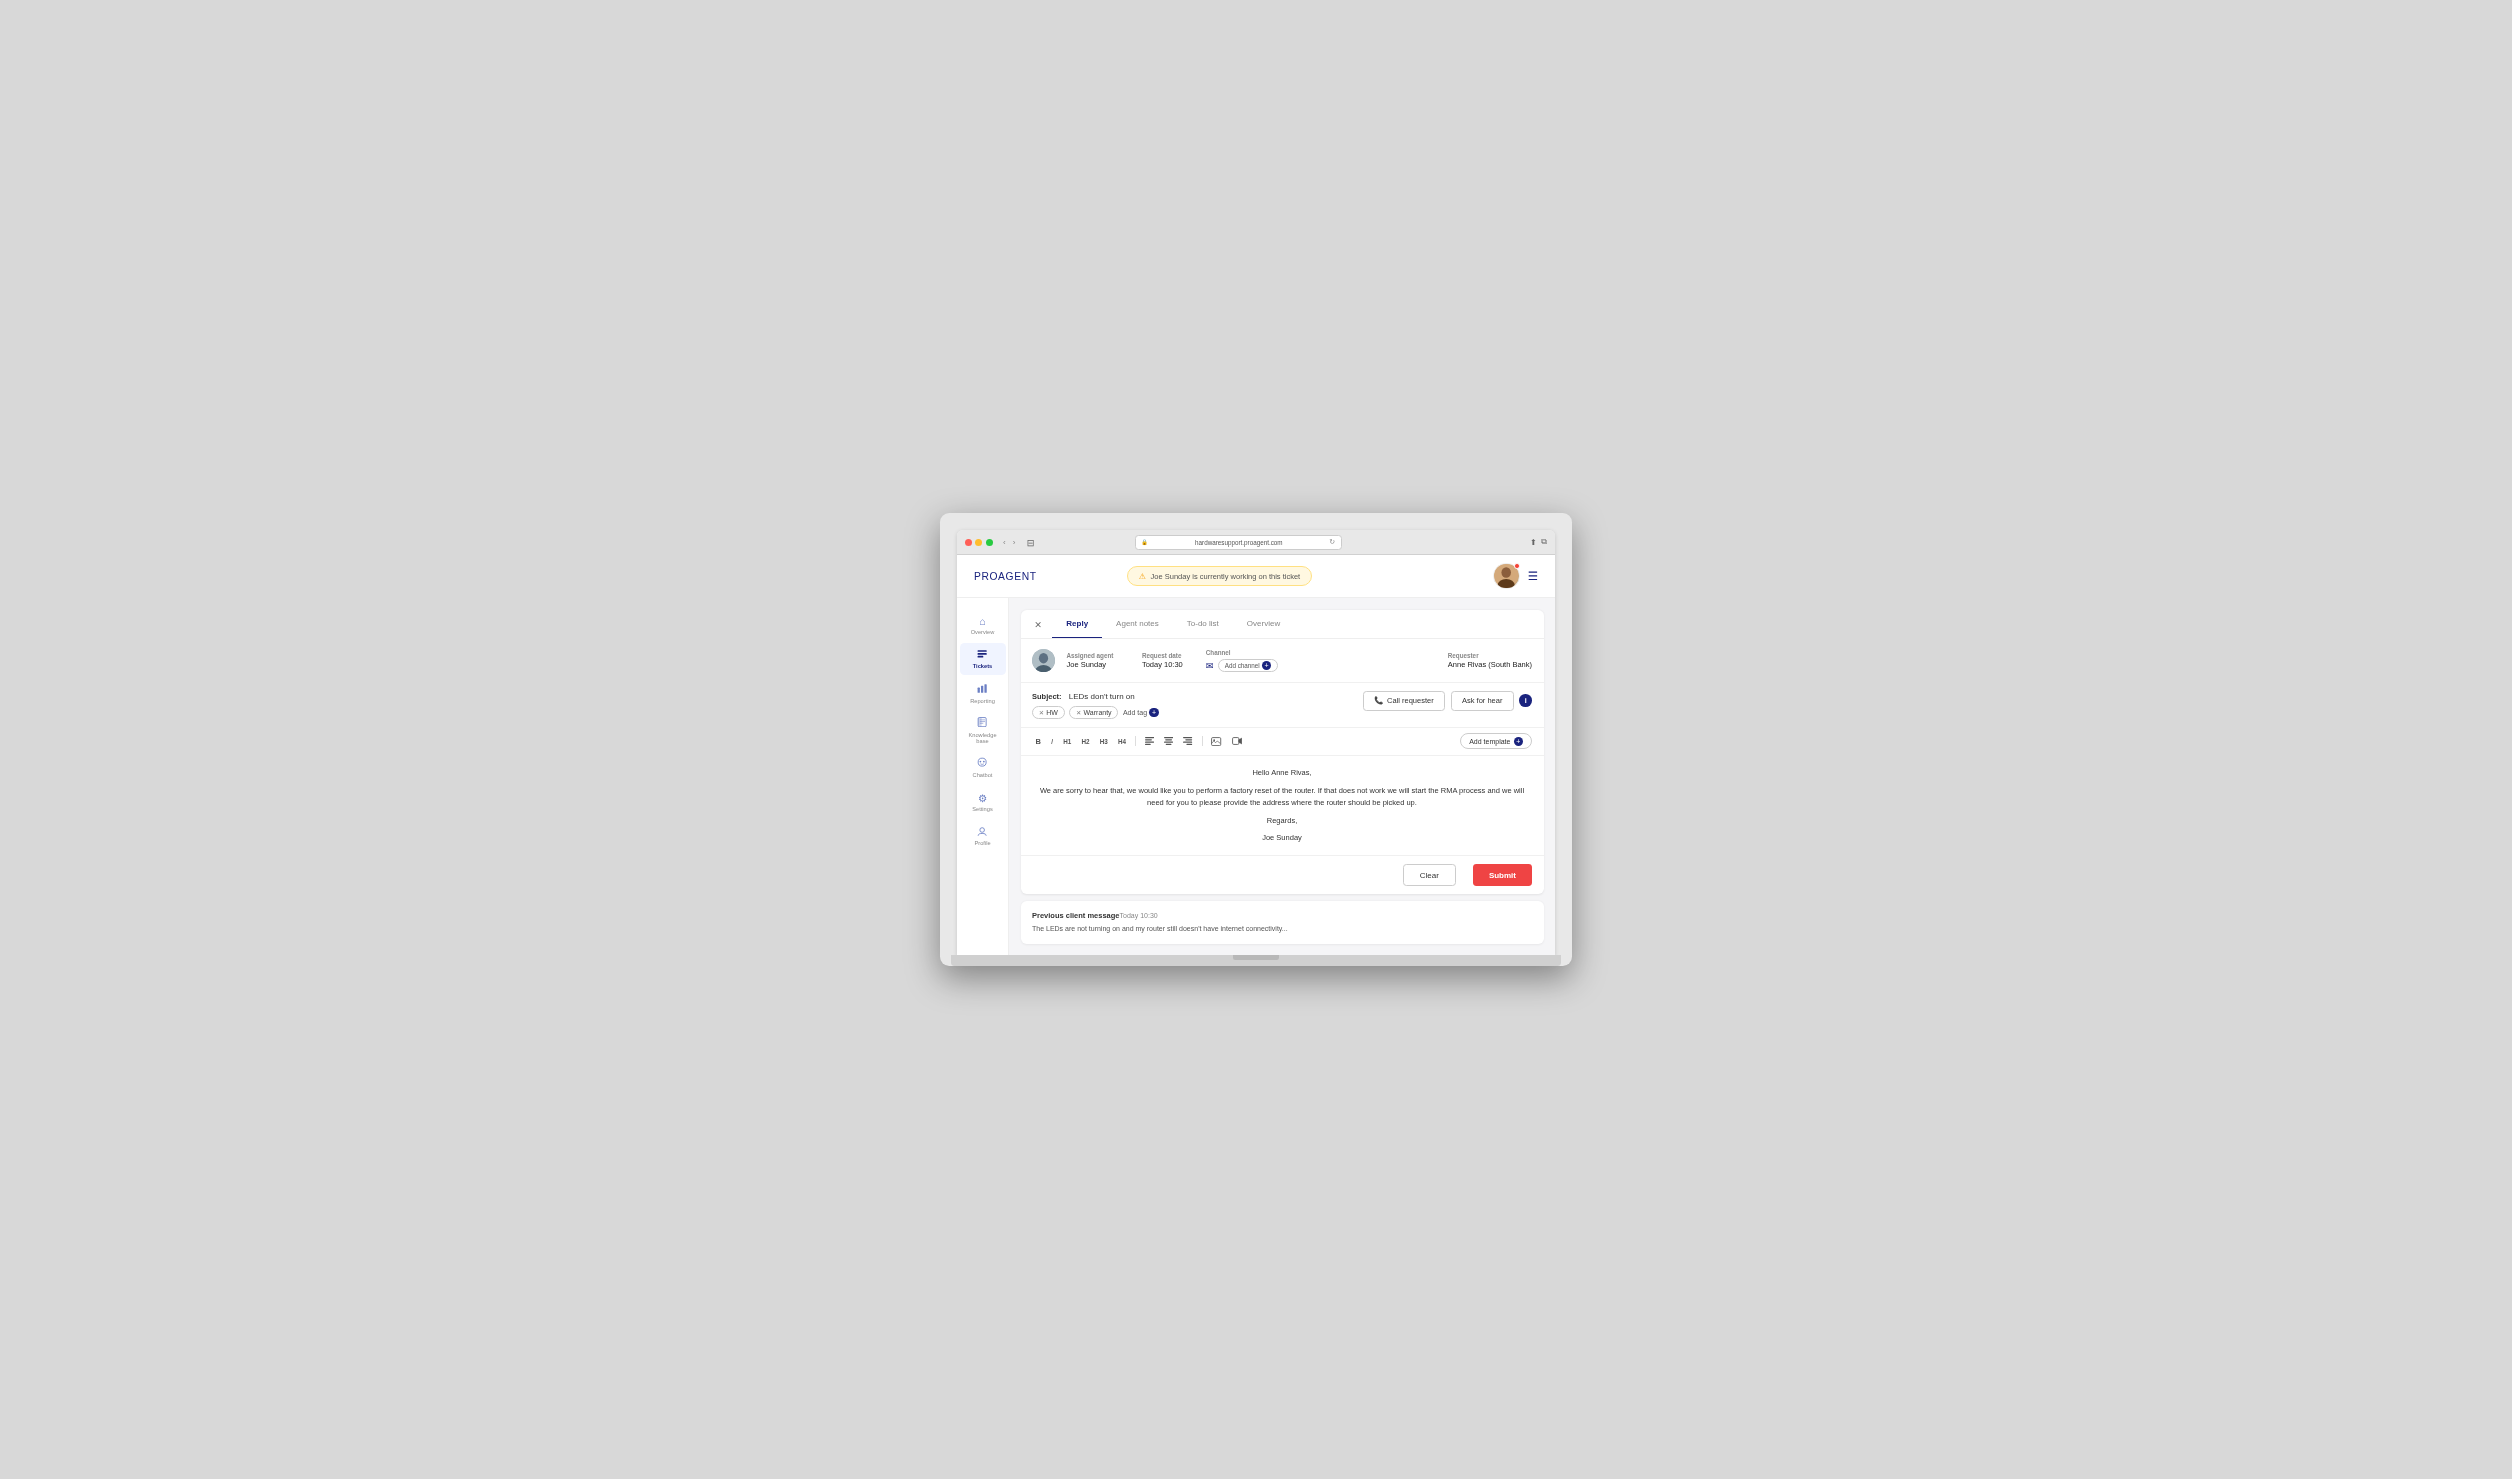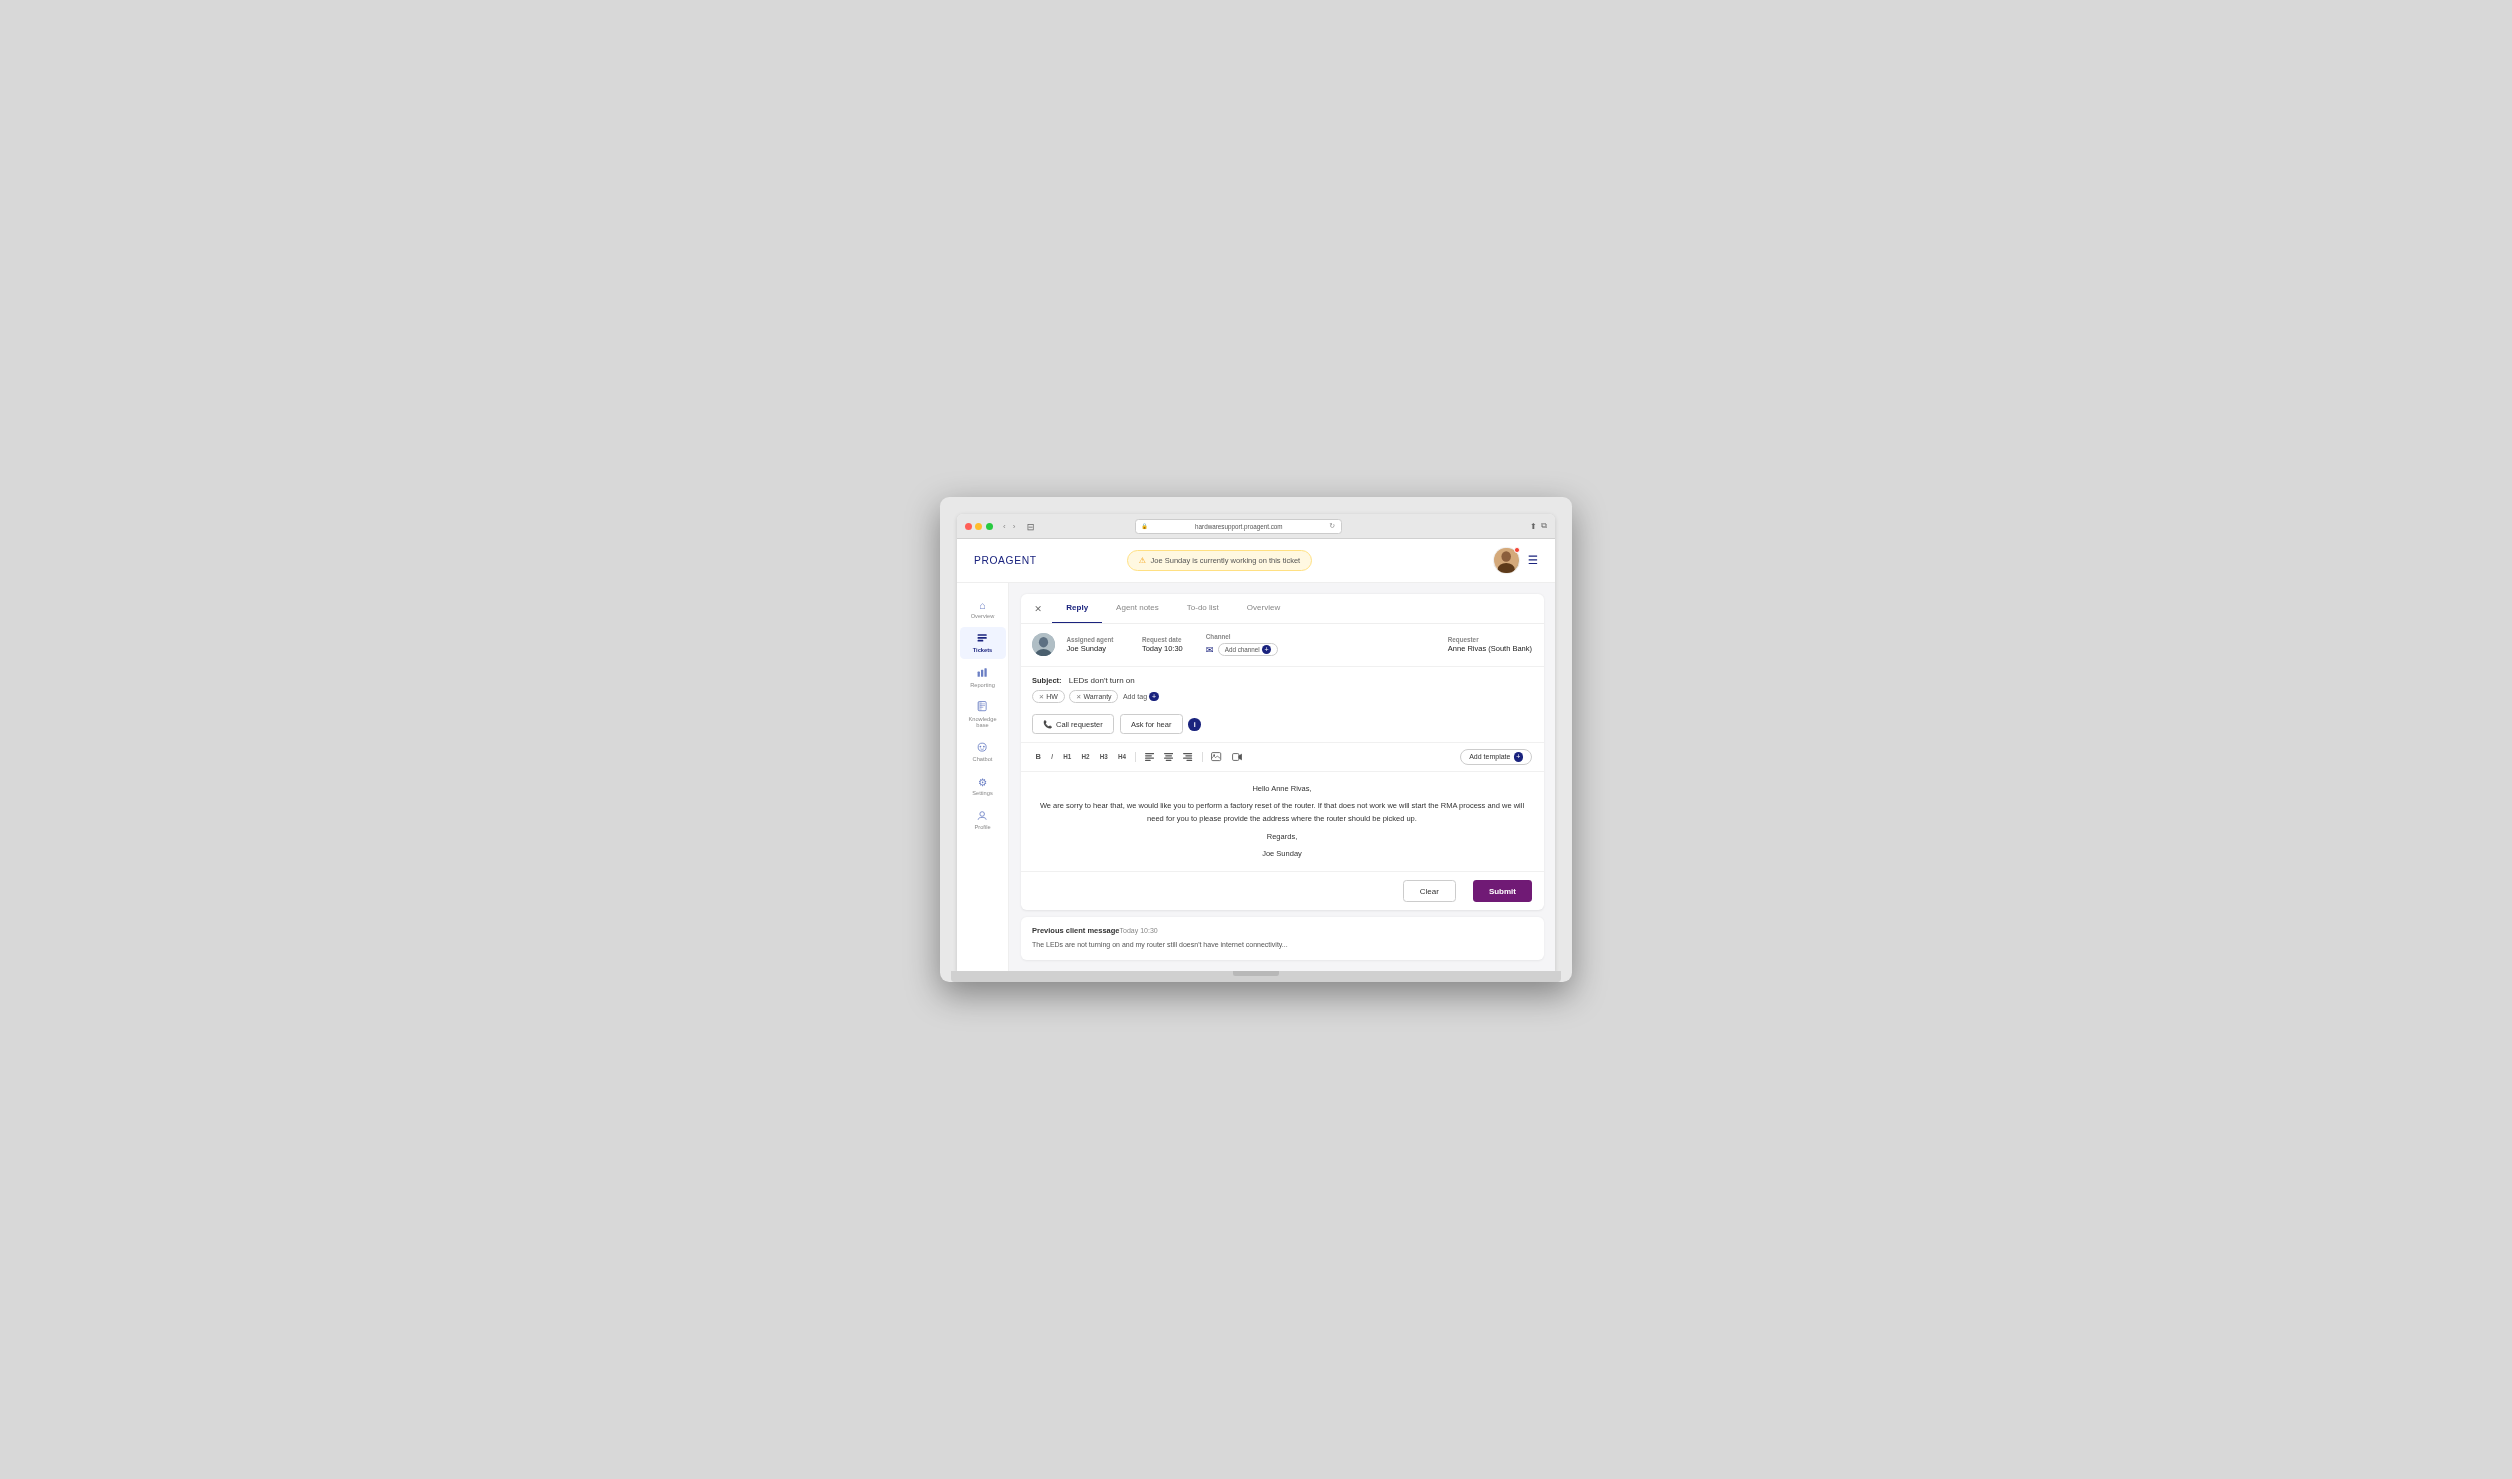--- a/index.html
+++ b/index.html
@@ -387,21 +387,20 @@
       margin-left: auto;
     }
 
     
     .subject-row {
       padding: 8px 11.5px;
       border-bottom: 0.6px solid #f0f0f0;
       display: flex;
       align-items: flex-start;
       gap: 11.5px;
-      flex-direction: column;
     }
 
     .subject-left {
       flex: 1;
     }
 
     .subject-label {
       font-size: 7.5px;
       font-weight: 700;
       color: #333;
@@ -569,21 +568,21 @@
       background: white;
       font-size: 8px;
       color: #333;
       cursor: pointer;
     }
 
     .submit-btn {
       padding: 5.7px 16px;
       border: none;
       border-radius: 3.4px;
-      background: #701a75;
+      background: #ef4444;
       color: white;
       font-size: 8px;
       font-weight: 600;
       cursor: pointer;
     }
 
     
     .prev-message {
       background: white;
       border-radius: 5.7px;

